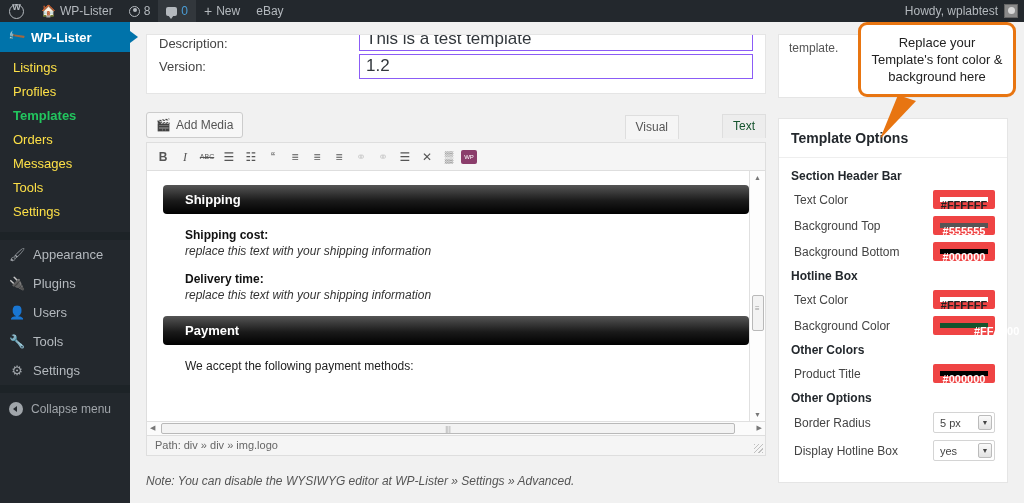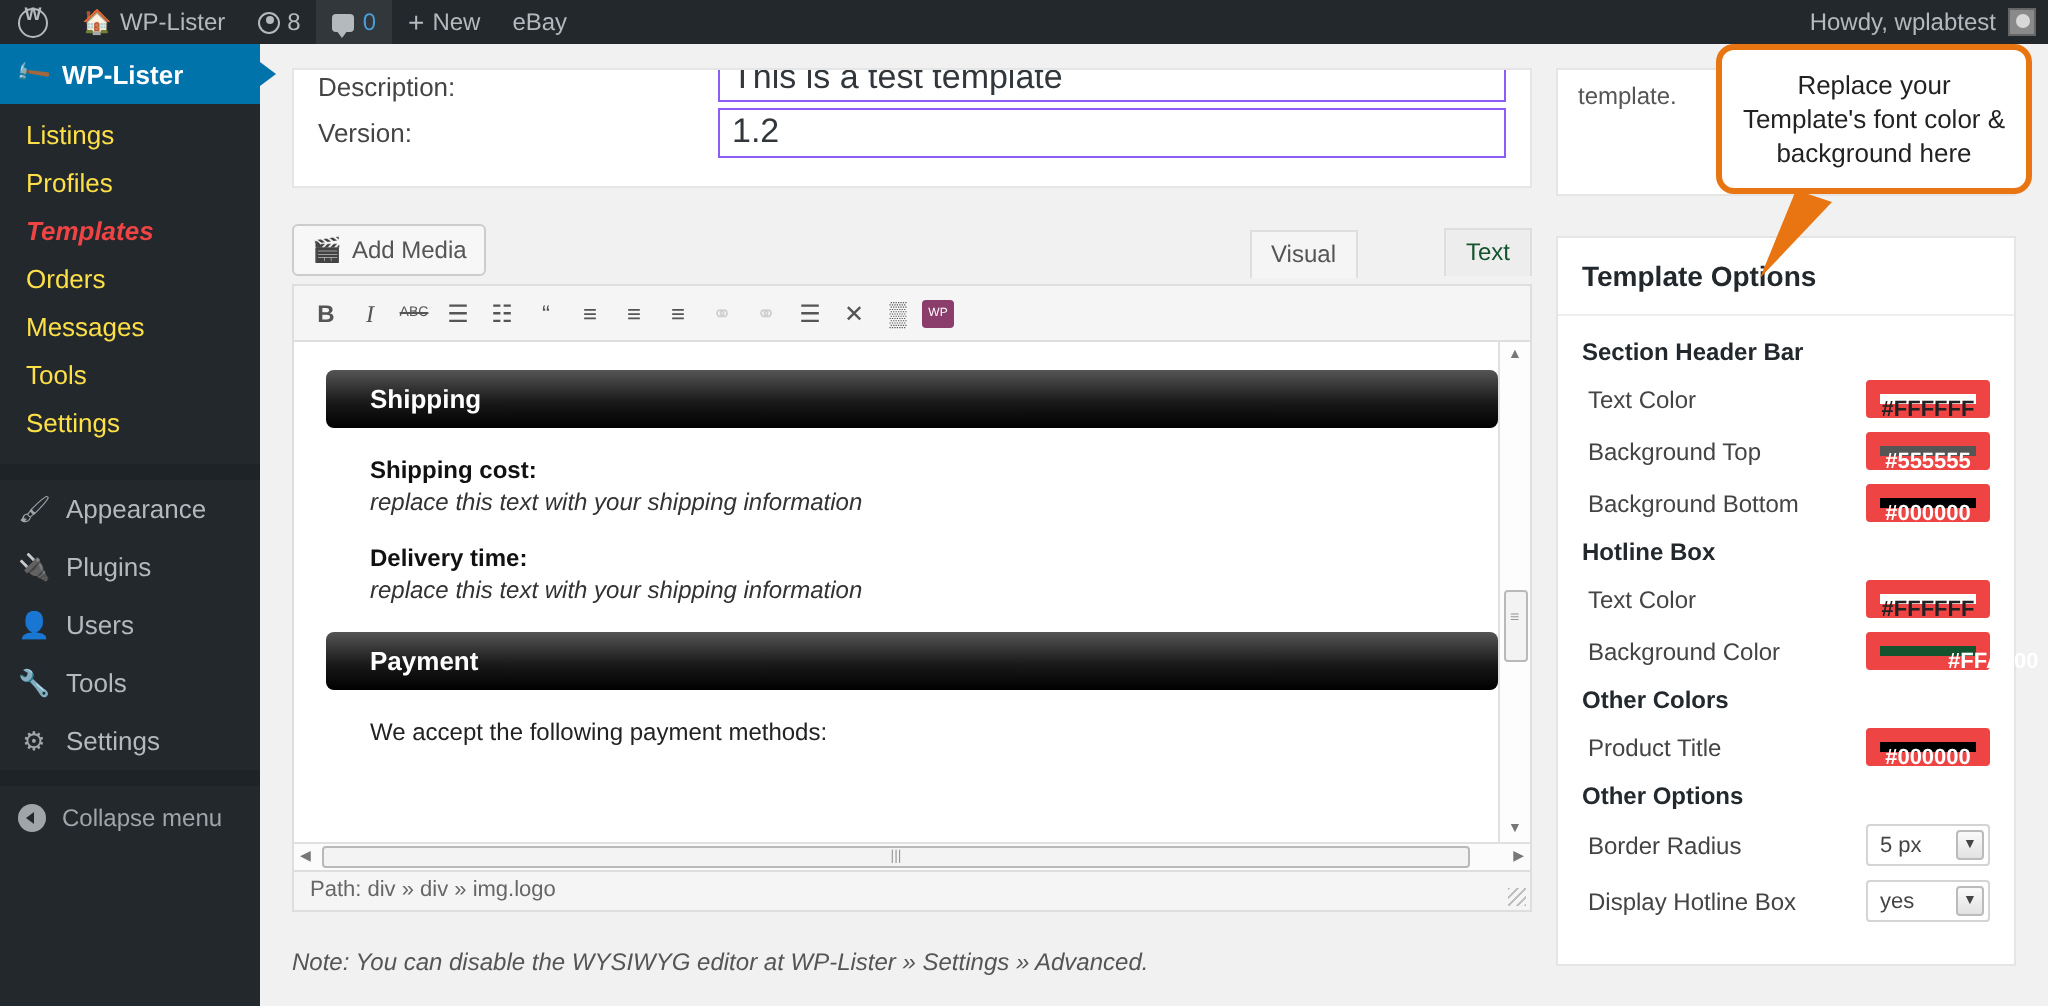--- a/index.html
+++ b/index.html
@@ -48,21 +48,21 @@
     height:30px; display:flex; align-items:center; gap:7px;
     padding-left:9px; font-weight:600; font-size:13px; position:relative;
   }
   .menu-current:after {
     content:""; position:absolute; right:-8px; top:9px;
     border-top:6px solid transparent; border-bottom:6px solid transparent;
     border-left:8px solid #0073aa;
   }
   .sub { padding:4px 0 8px 0; background:#23282d; }
   .sub-item { padding:5px 0 5px 13px; color:#fde047; font-size:13px; line-height:14px; }
-  .sub-item.active { color:#ef4444; font-weight:700;font-style:italic; }
+  .sub-item.active { color:#22c55e; font-weight:700; }
   .menu-sep { height:8px; background:#1d2327; }
   .top-item { display:flex; align-items:center; gap:8px; padding:7px 0 7px 9px; color:#b4b9be; font-size:13px; }
   .top-item .ic { width:16px; text-align:center; font-size:13px; color:#a0a5aa; }
   .collapse { display:flex; align-items:center; gap:8px; padding:9px 0 7px 9px; color:#a0a5aa; font-size:12px; }
   .circ { display:inline-block;width:14px;height:14px;border-radius:50%;background:#a0a5aa;position:relative;}
   .circ:after{content:"";position:absolute;left:4px;top:4px;border-top:3px solid transparent;border-bottom:3px solid transparent;border-right:4px solid #23282d;}
   .gavel{display:inline-block;transform:rotate(-40deg);font-size:12px;}
 
   
   #content { position:absolute; top:40px; left:130px; width:894px; height:398px; background:#f1f1f1; }

